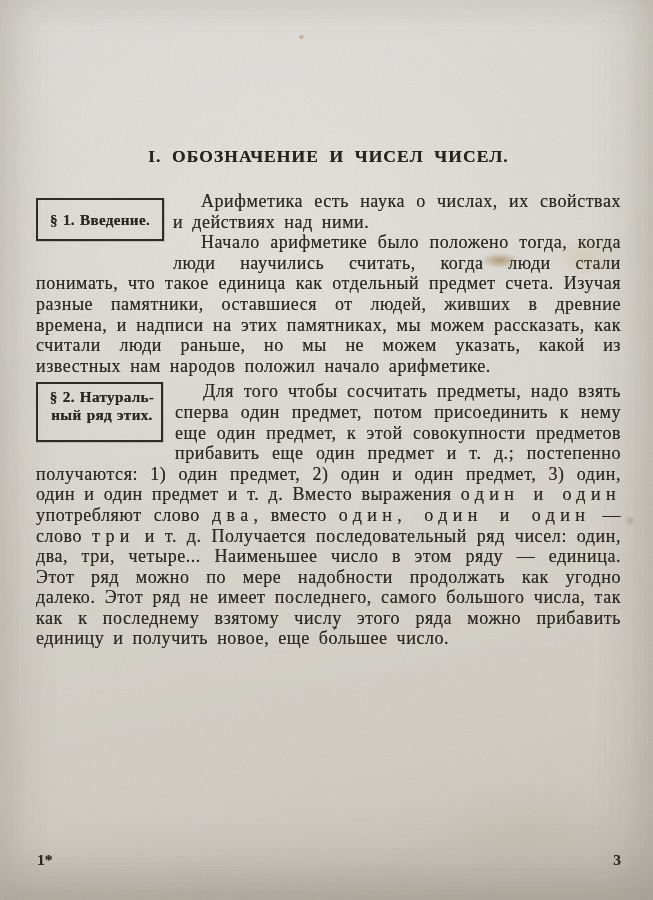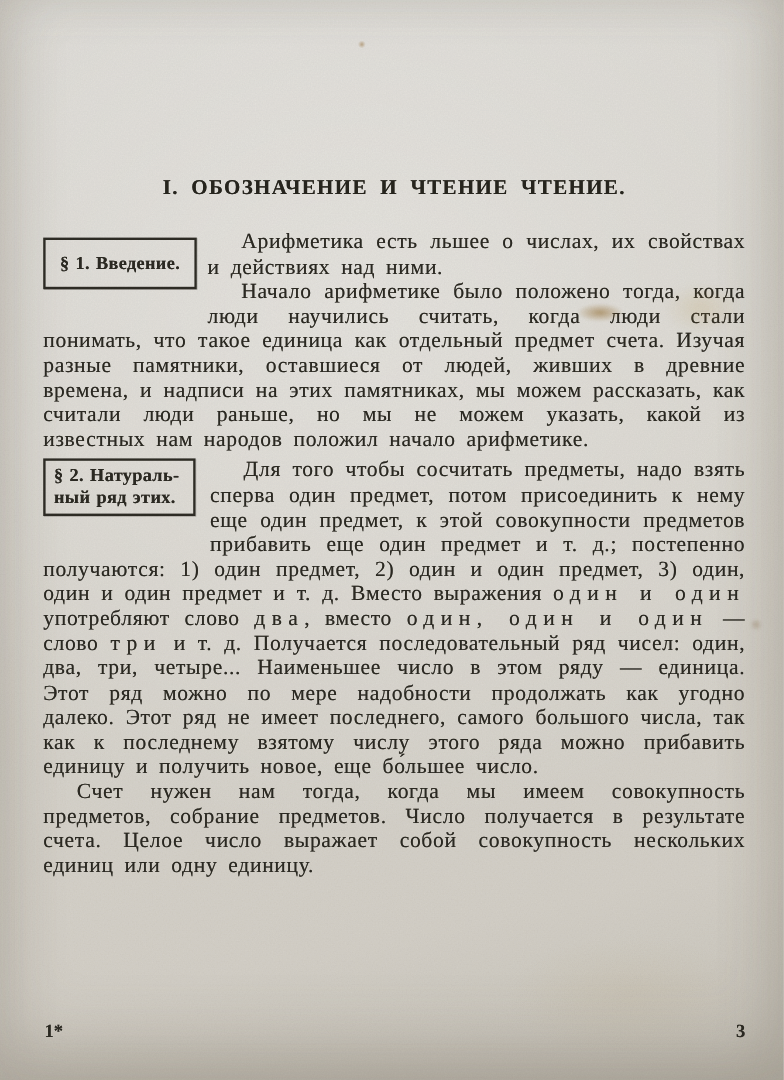--- a/index.html
+++ b/index.html
@@ -48,61 +48,60 @@
   .secbox-wrap{float:left;}
   .sec0 .secbox-wrap{width:128px;margin:7px 9px 25px 0;}
   .sec1 .secbox-wrap{width:127px;margin:1px 12px 20px 0;clear:left;}
   .secbox{
     box-sizing:border-box;width:100%;border:2px solid #2e2c25;
     font-weight:bold;letter-spacing:.3px;word-spacing:1px;
     box-shadow:.5px .5px 0 rgba(40,38,31,.35);
     text-shadow:0 0 .5px rgba(40,38,31,.8);
   }
   .sec0 .secbox{padding:10px 2px;text-align:center;font-size:15.2px;line-height:19px;}
-  .sec1 .secbox{padding:4px 2px 4px 7px;text-align:left;font-size:15.2px;line-height:18px;}
+  .sec1 .secbox{padding:4px 2px 16px 7px;text-align:center;font-size:15.2px;line-height:18px;}
   .para{margin:0;text-indent:28px;}
   .sp{letter-spacing:.30em;}
   .footer{
     position:absolute;left:37px;right:32px;top:851px;
     display:flex;justify-content:space-between;
     font-size:15.5px;font-weight:bold;color:#2b2922;
     text-shadow:0 0 .5px rgba(43,41,34,.6);
   }
 </style>
 </head>
 <body>
 
 <div class="page" style="--ink: #2b2922;">
   <div class="stain s1"></div>
   <div class="stain s2"></div>
   <div class="stain s3"></div>
   <div class="stain s4"></div>
   <div class="stain s5"></div>
 
-  <h1 class="title">I. ОБОЗНАЧЕНИЕ И ЧТЕНИЕ ЧТЕНИЕ.</h1>
+  <h1 class="title">I. ОБОЗНАЧЕНИЕ И ЧИСЕЛ ЧИСЕЛ.</h1>
 
   <div class="content" id="content">
       <section class="sec sec0">
         <div class="secbox-wrap">
           <div class="secbox">
             <div>§ 1. Введение.</div>
           </div>
         </div>
-        <p class="para"><span>Арифметика есть льшее о числах, их свойствах и действиях над ними.</span></p>
+        <p class="para"><span>Арифметика есть наука о числах, их свойствах и действиях над ними.</span></p>
         <p class="para"><span>Начало арифметике было положено тогда, когда люди научились считать, когда люди стали понимать, что такое единица как отдельный предмет счета. Изучая разные памятники, оставшиеся от людей, живших в древние времена, и надписи на этих памятниках, мы можем рассказать, как считали люди раньше, но мы не можем указать, какой из известных нам народов положил начало арифметике.</span></p>
       </section>
       <section class="sec sec1">
         <div class="secbox-wrap">
           <div class="secbox">
             <div>§ 2. Натураль-</div>
             <div>ный ряд этих.</div>
           </div>
         </div>
         <p class="para"><span>Для того чтобы сосчитать предметы, надо взять сперва один предмет, потом присоединить к нему еще один предмет, к этой совокупности предметов прибавить еще один предмет и т. д.; постепенно получаются: 1) один предмет, 2) один и один предмет, 3) один, один и один предмет и т. д. Вместо выражения </span><span class="sp">один и один</span><span> употребляют слово </span><span class="sp">два</span><span>, вместо </span><span class="sp">один, один и один</span><span> — слово </span><span class="sp">три</span><span> и т. д. Получается последовательный ряд чисел: один, два, три, четыре... Наименьшее число в этом ряду — единица. Этот ряд можно по мере надобности продолжать как угодно далеко. Этот ряд не имеет последнего, самого большого числа, так как к последнему взятому числу этого ряда можно прибавить единицу и получить новое, еще бо́льшее число.</span></p>
-        <p class="para"><span>Счет нужен нам тогда, когда мы имеем совокупность предметов, собрание предметов. Число получается в результате счета. Целое число выражает собой совокупность нескольких единиц или одну единицу.</span></p>
       </section>
     </div>
 
   <div class="footer">
     <span>1*</span>
     <span>3</span>
   </div>
 
   <svg class="grain" width="653" height="900">
     <filter id="noise">

